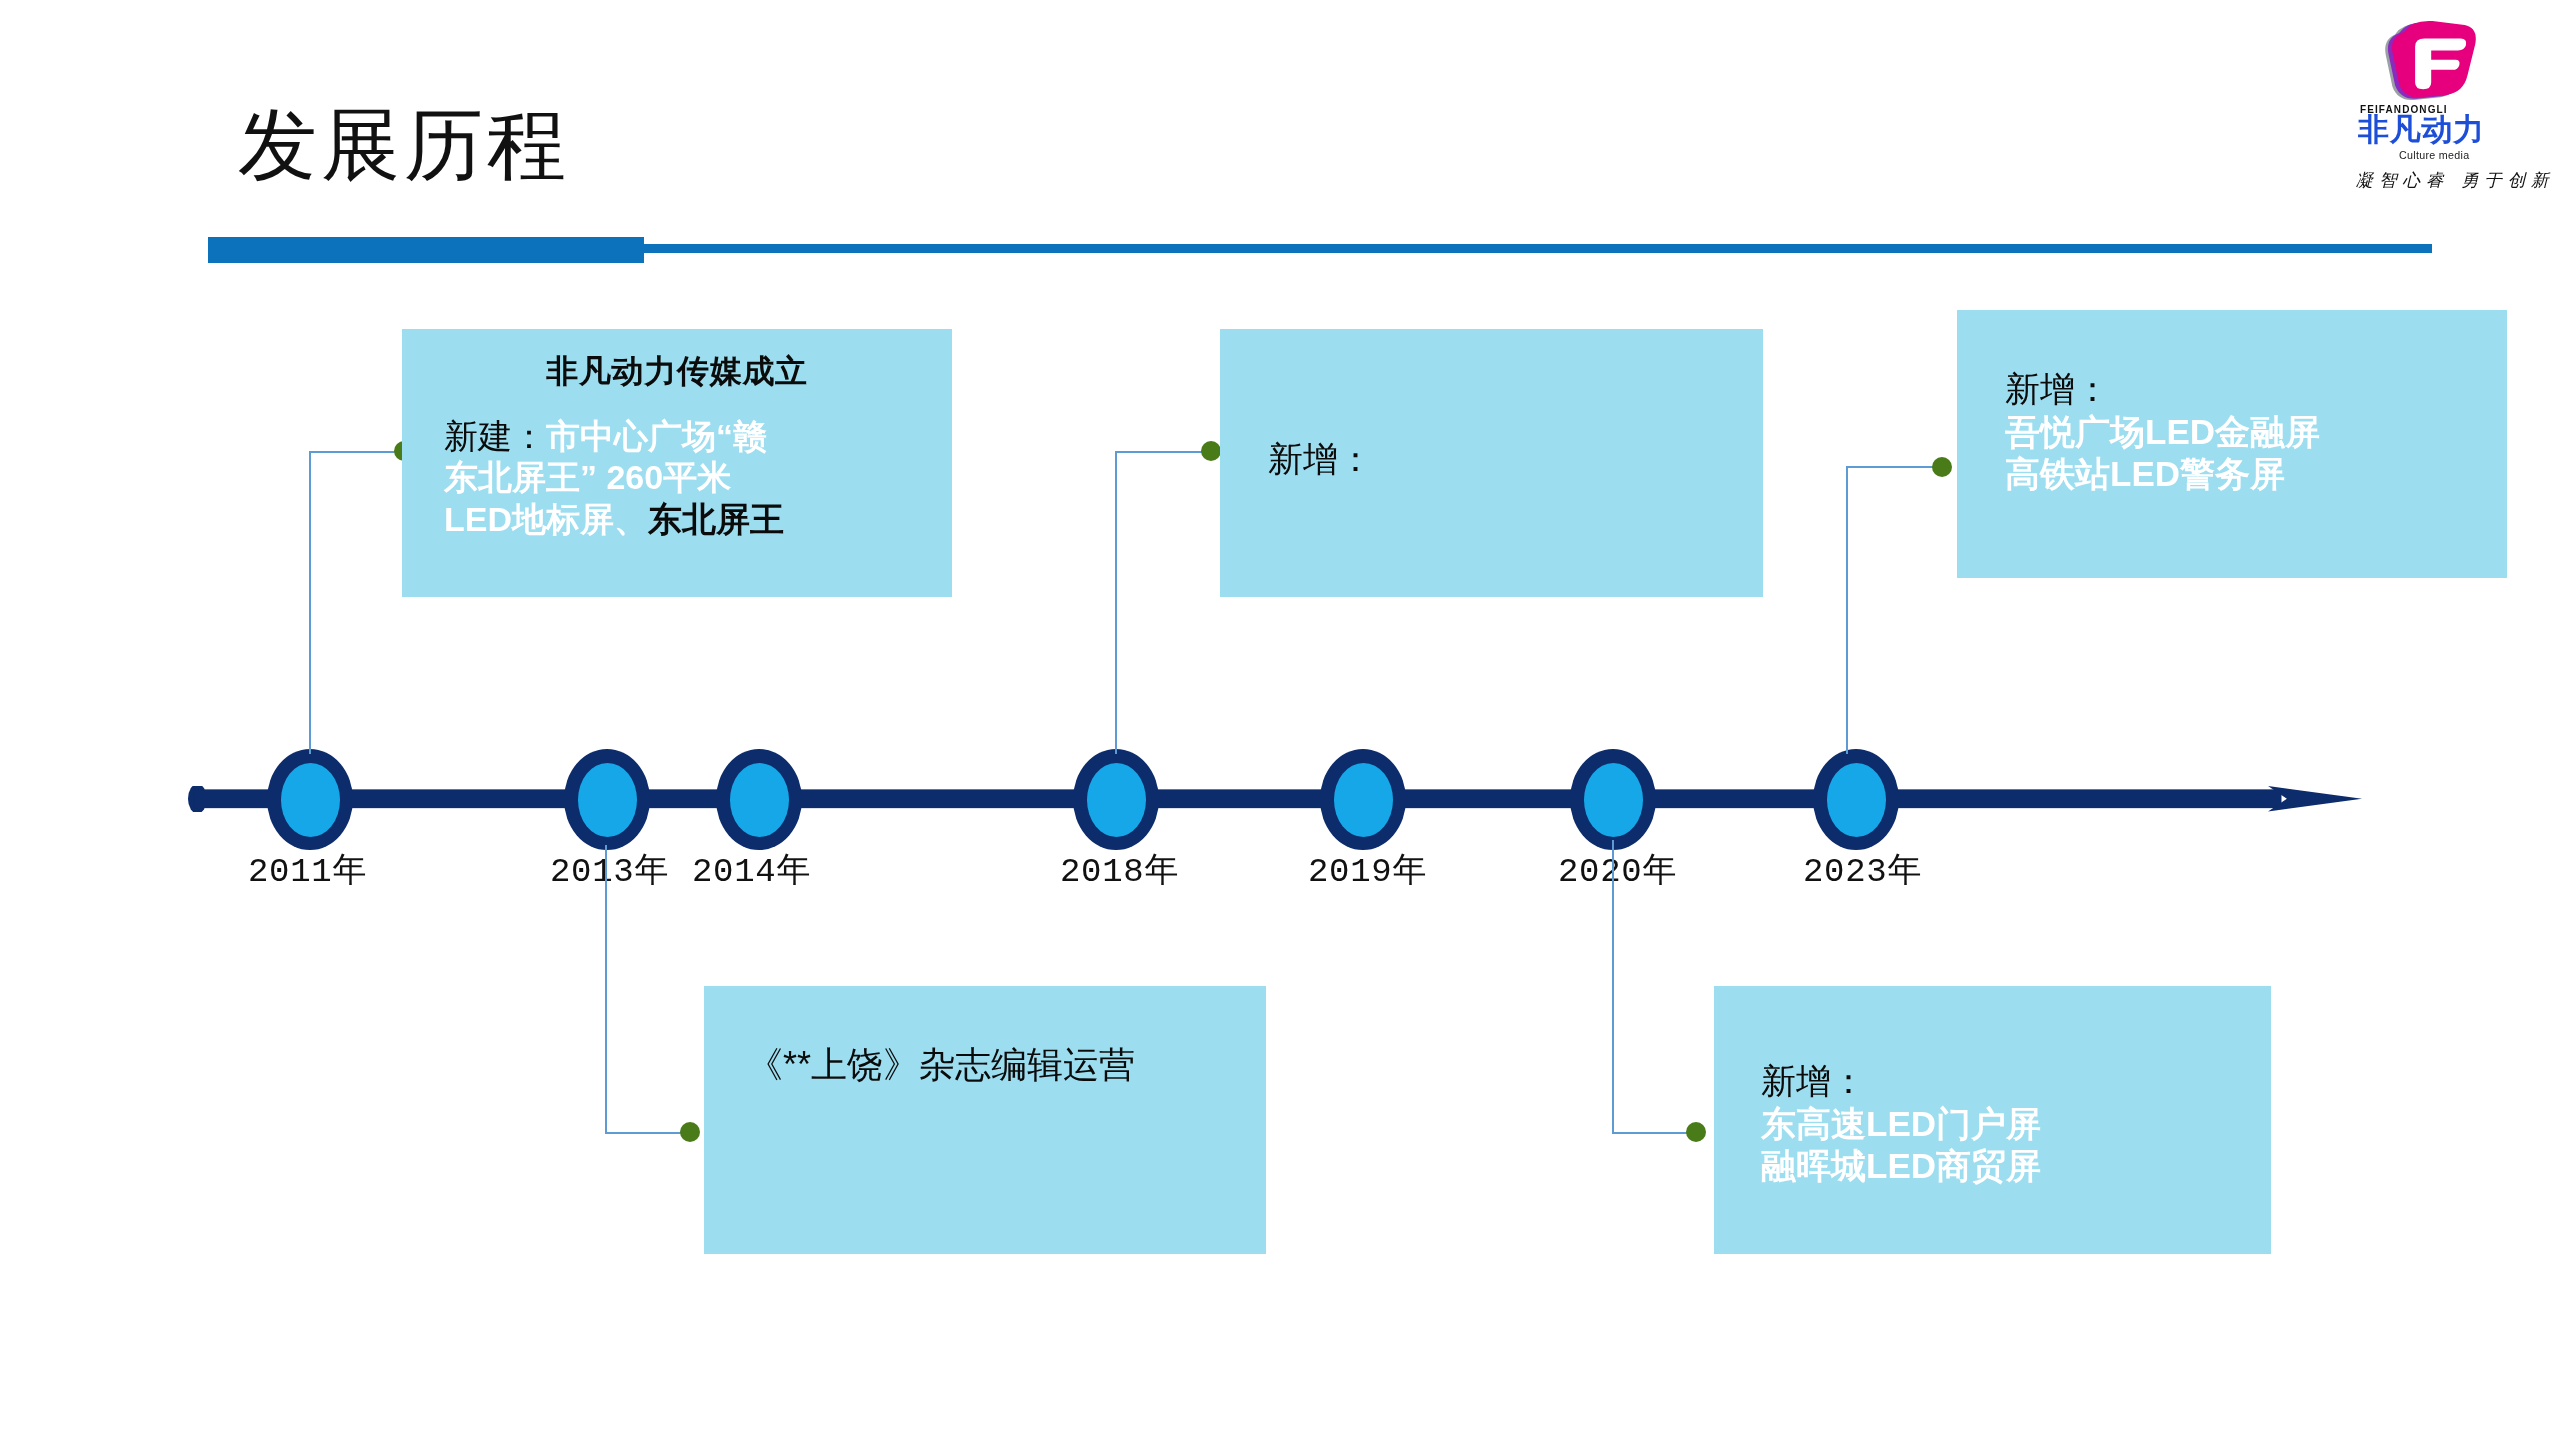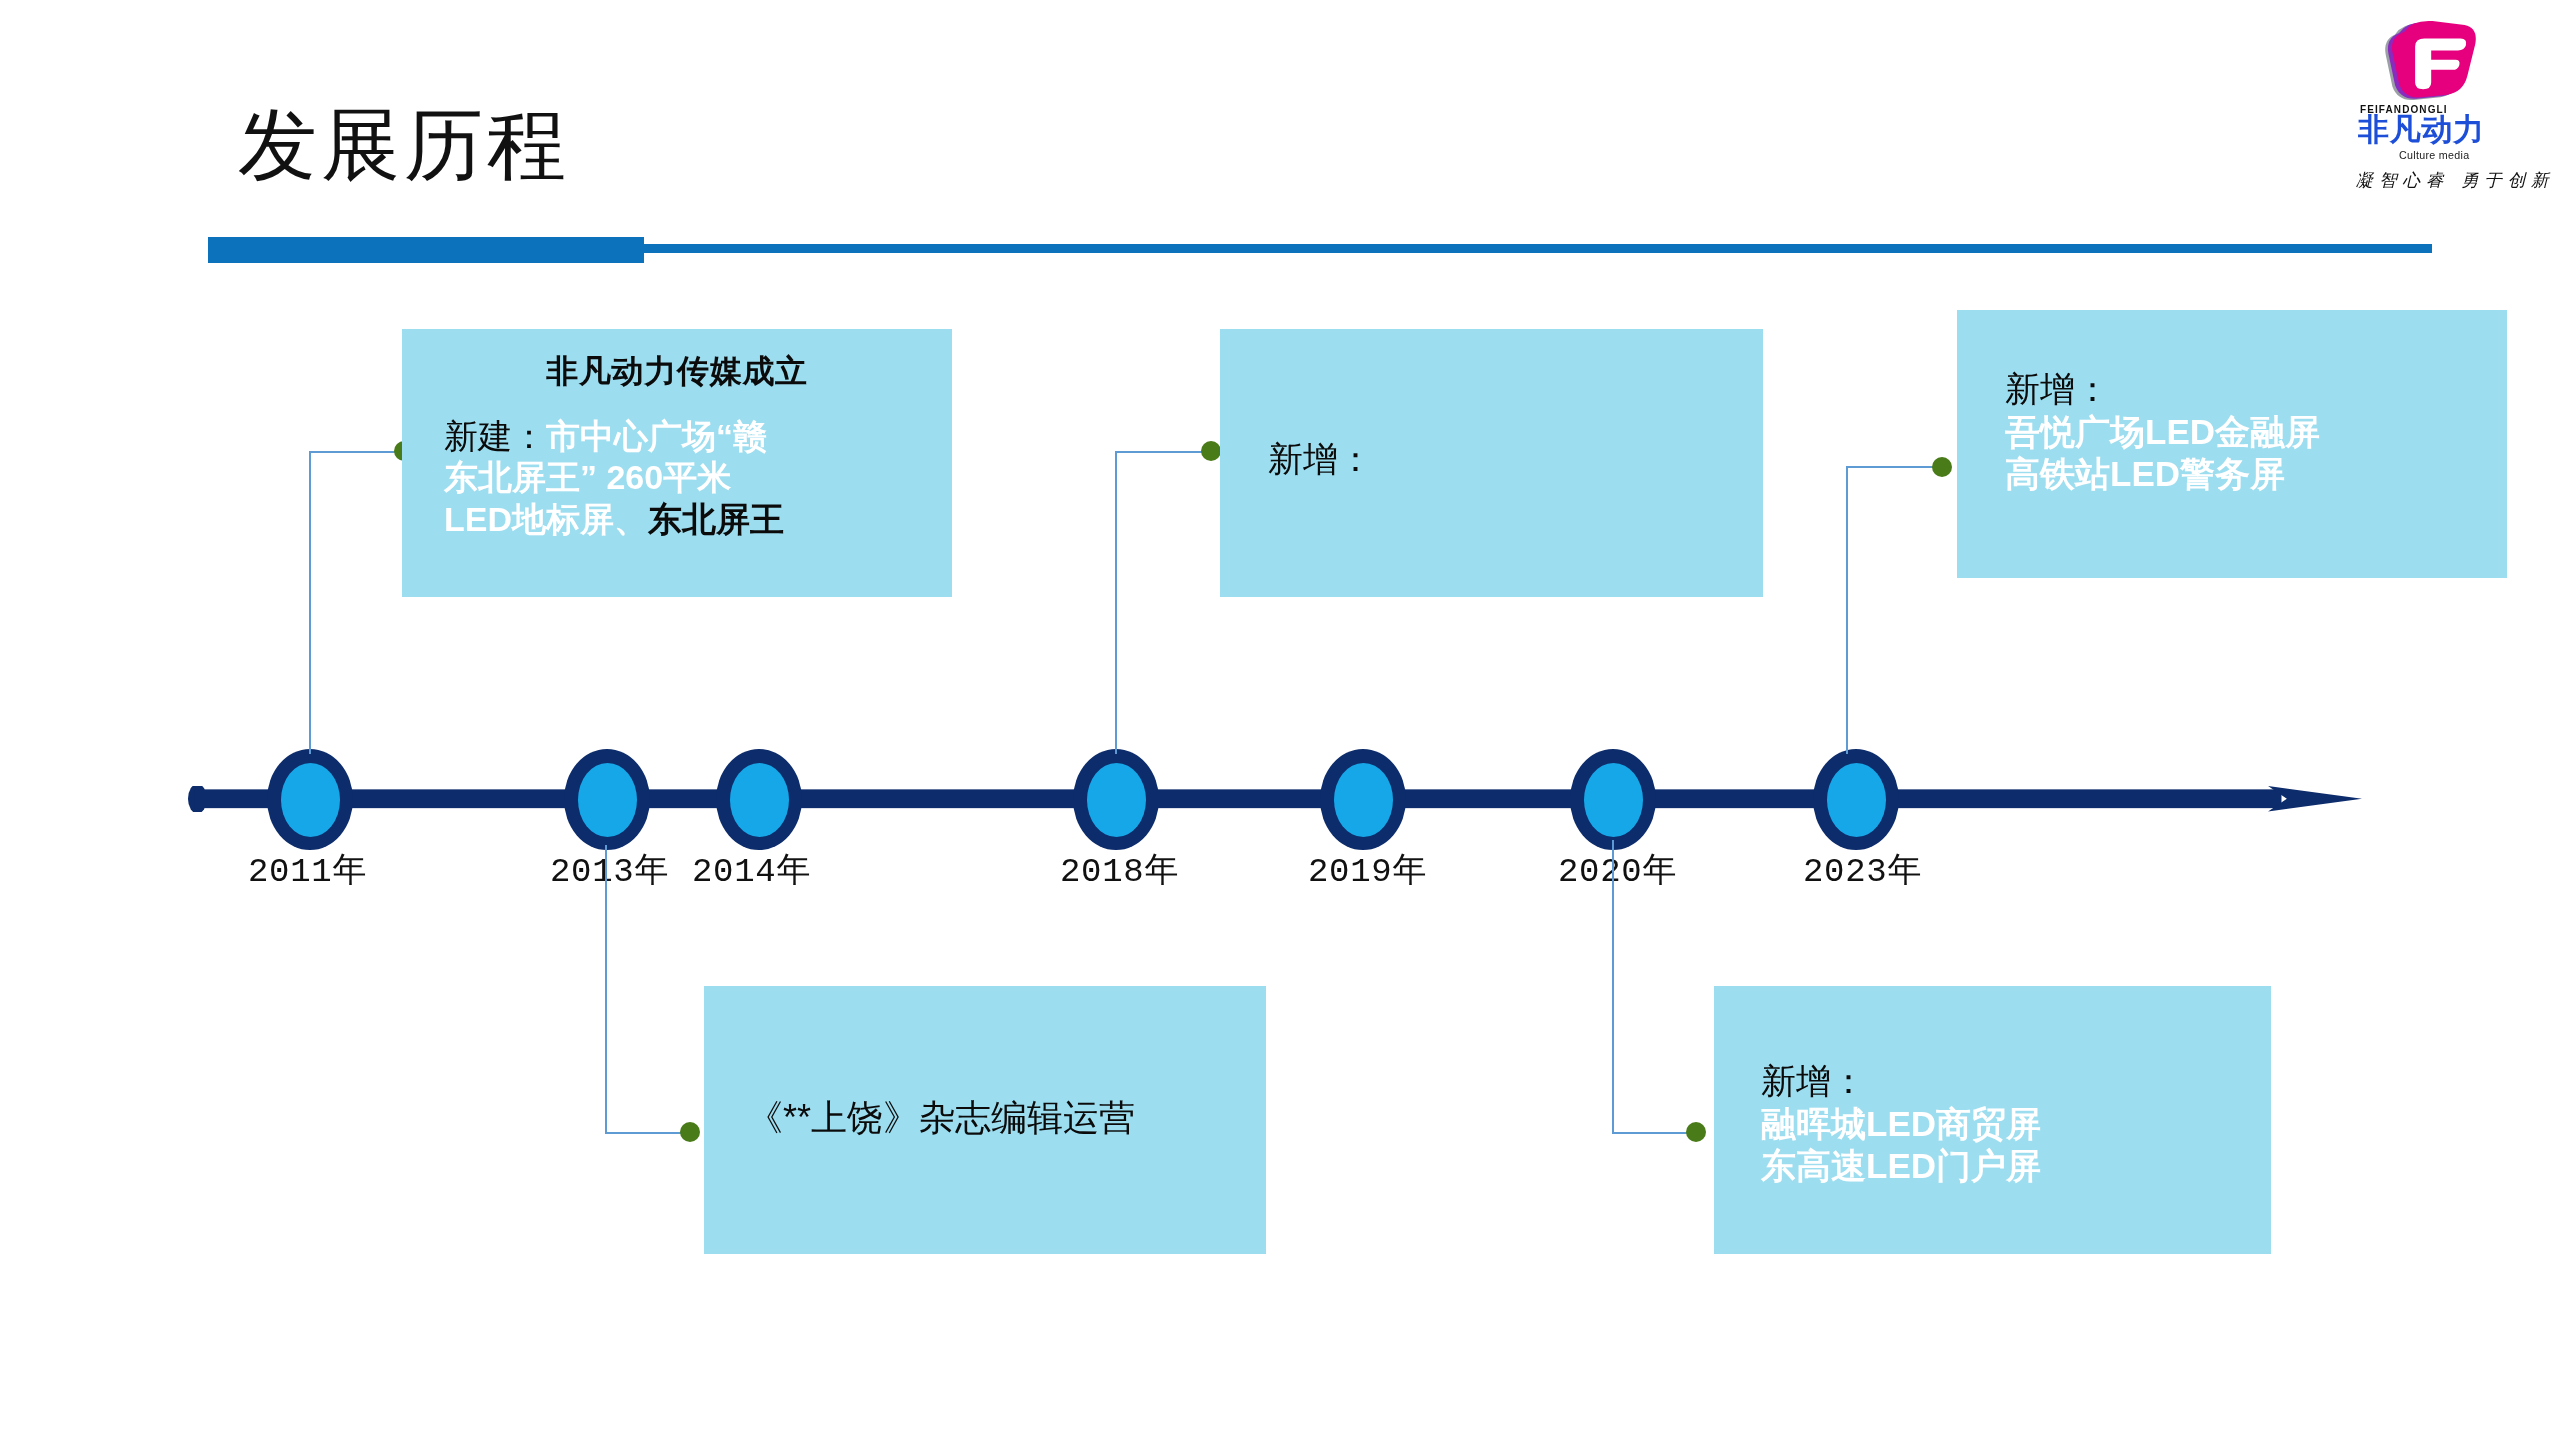--- a/index.html
+++ b/index.html
@@ -204,26 +204,26 @@
 <div class="card" style="left:1957px; top:310px; width:550px; height:268px;">
   <div class="card-body" style="padding:58px 0 0 48px; font-size:35px;">
     <div class="ln tk-plain">新增：</div>
     <div class="ln tk-white">吾悦广场LED金融屏</div>
     <div class="ln tk-white">高铁站LED警务屏</div>
   </div>
 </div>
 
 <div class="card-shadow" style="left:698px; top:1249px; width:590px; height:56px;"></div>
 <div class="card" style="left:704px; top:986px; width:562px; height:268px;">
-  <div class="card-body" style="padding:110px 0 0 43px; font-size:36px;">
+  <div class="card-body" style="padding:57px 0 0 43px; font-size:36px;">
     <div class="ln tk-plain">《**上饶》杂志编辑运营</div>
   </div>
 </div>
 
 <div class="card-shadow" style="left:1704px; top:1249px; width:577px; height:56px;"></div>
 <div class="card" style="left:1714px; top:986px; width:557px; height:268px;">
   <div class="card-body" style="padding:74px 0 0 47px; font-size:35px;">
     <div class="ln tk-plain">新增：</div>
+    <div class="ln tk-white">东高速LED门户屏</div>
     <div class="ln tk-white">融晖城LED商贸屏</div>
-    <div class="ln tk-white">东高速LED门户屏</div>
   </div>
 </div>
 
 
 </body></html>

